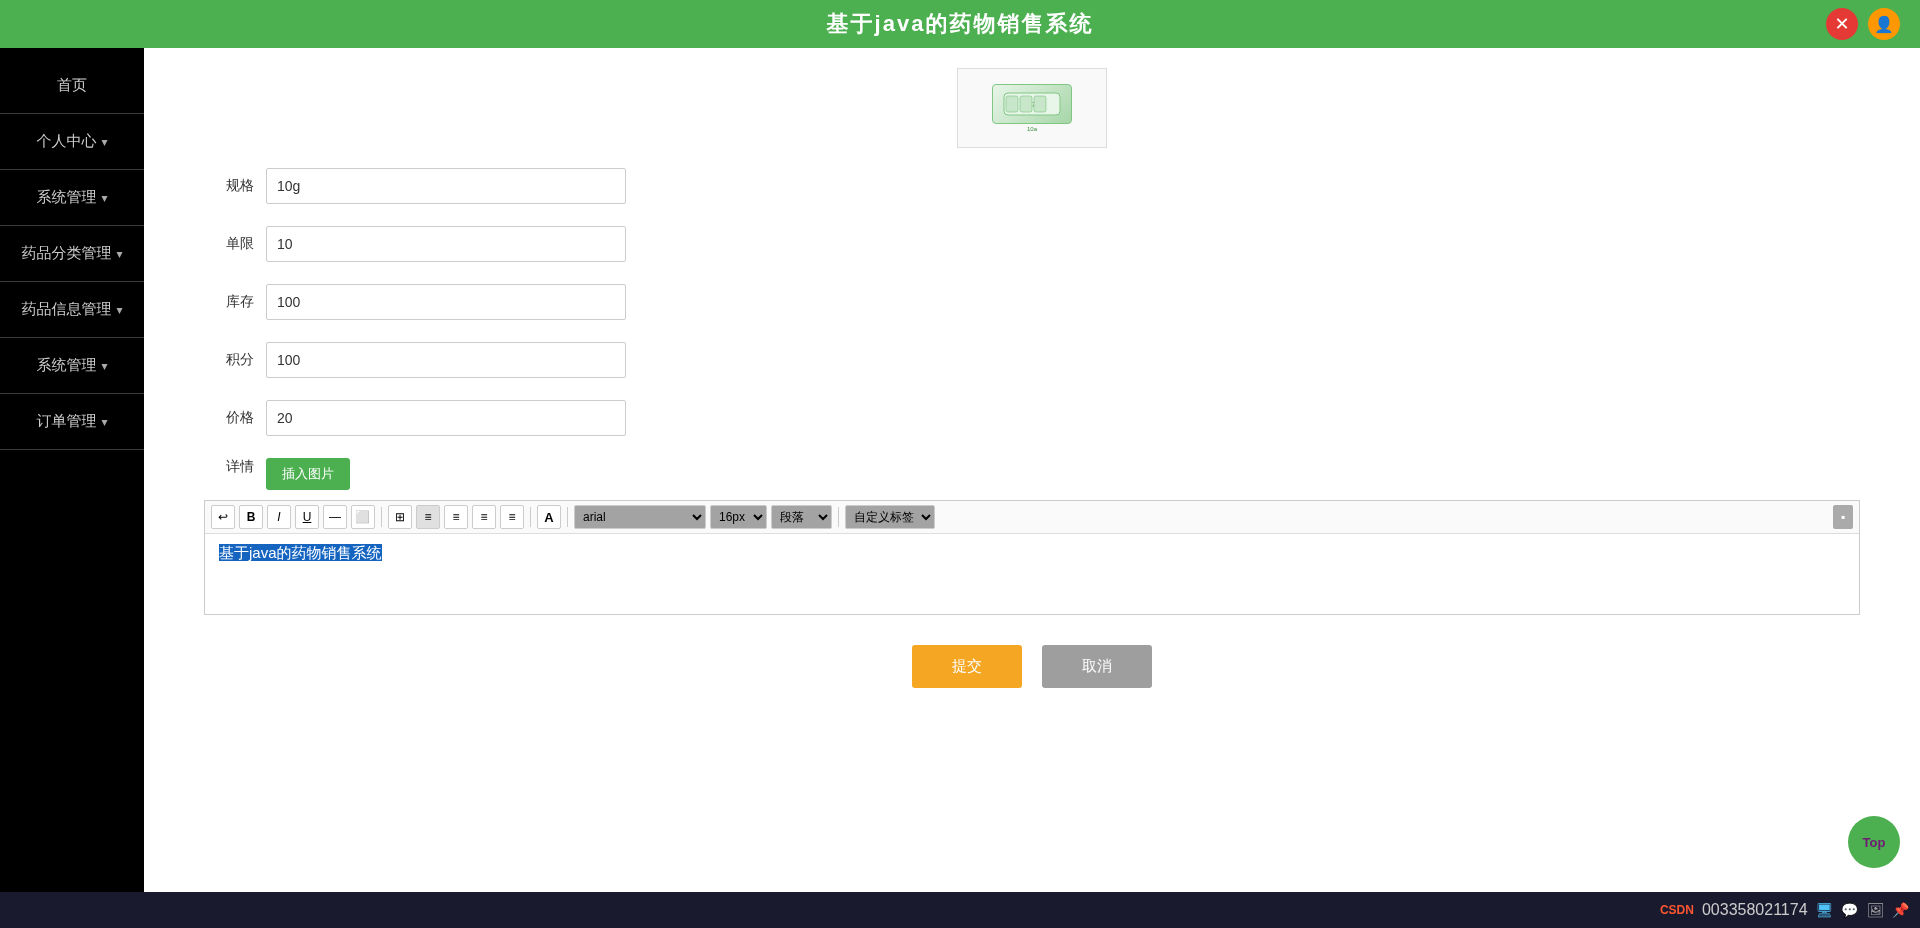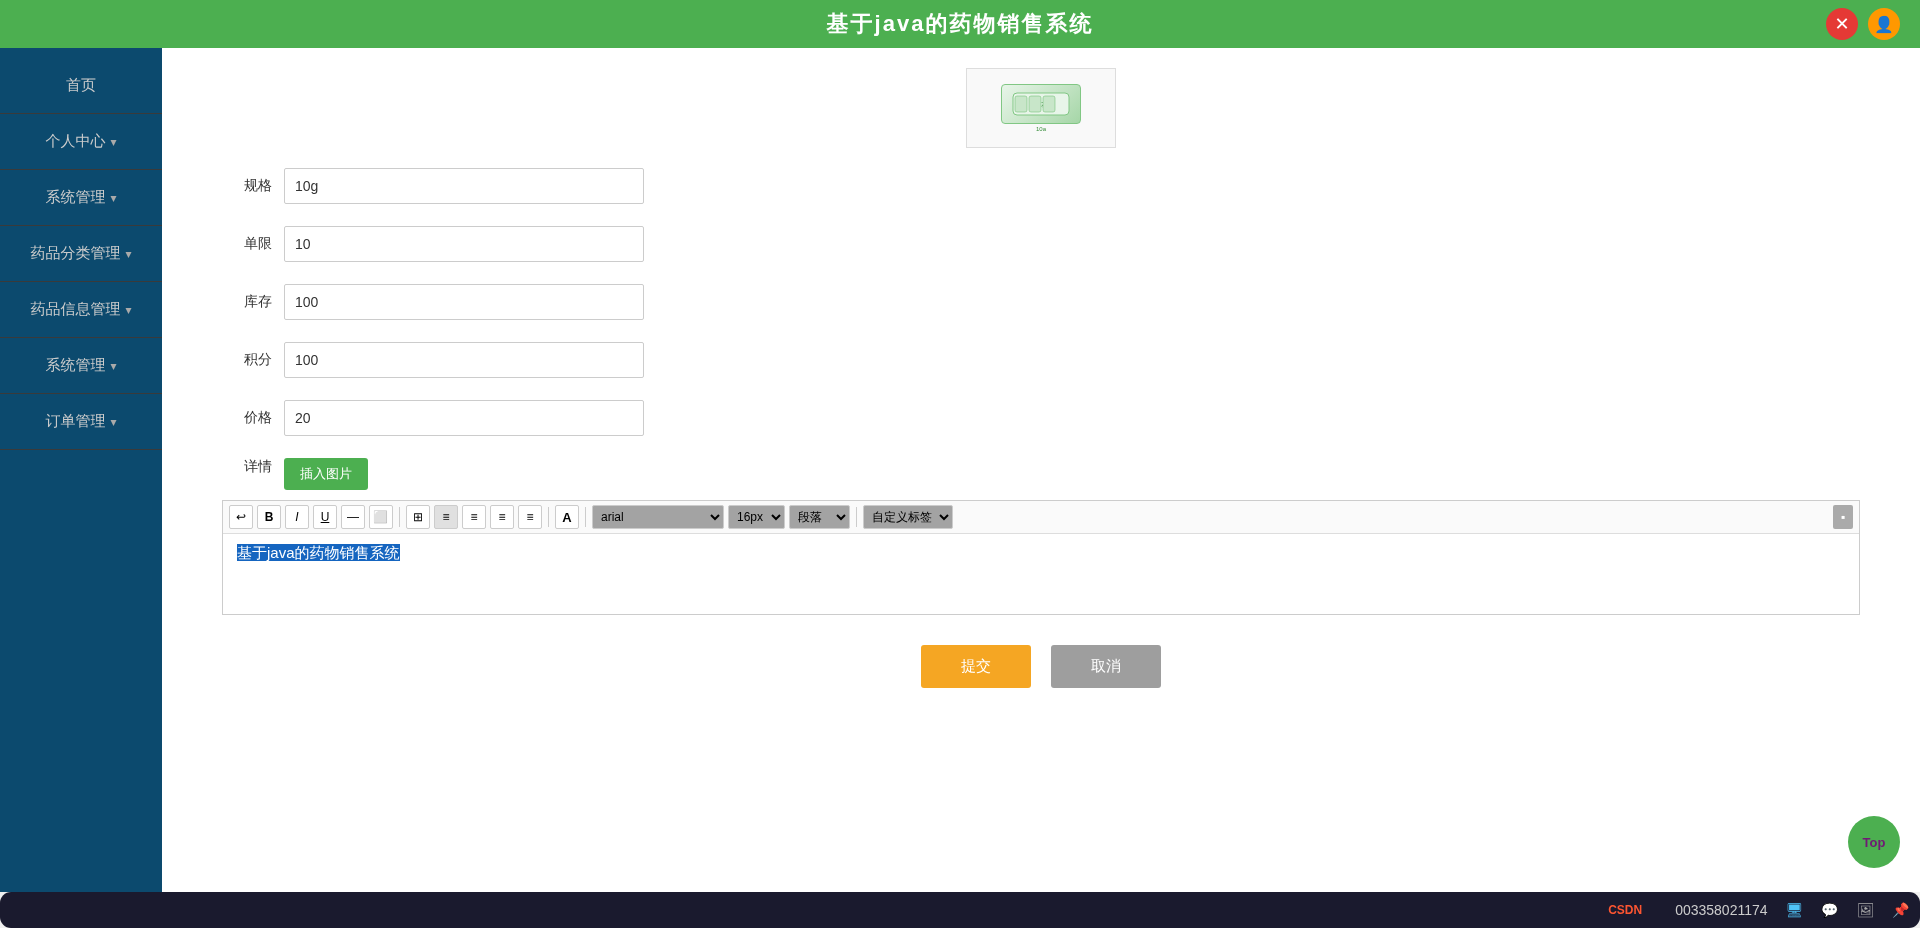--- a/index.html
+++ b/index.html
@@ -51,22 +51,22 @@
 
     
     .layout {
       display: flex;
       flex: 1;
       overflow: hidden;
     }
 
     
     .sidebar {
-      width: 162px;
-      background: #0c4a6e;
+      width: 144px;
+      background: #000000;
       flex-shrink: 0;
       display: flex;
       flex-direction: column;
       padding-top: 10px;
     }
     .sidebar-item {
       color: #ccc;
       padding: 18px 0;
       text-align: center;
       font-size: 15px;
@@ -272,28 +272,26 @@
     }
 
     
     .taskbar {
       height: 36px;
       background: #1a1a2e;
       display: flex;
       align-items: center;
       justify-content: flex-end;
       padding: 6px 10px;
-      gap: 18px;
+      gap: 8px;
       flex-shrink: 0;
-      border-radius: 11px;
     }
     .taskbar-text {
       color: #ccc;
-      font-size: 14px;
-      margin-left: 15px;
+      font-size: 16px;
     }
 
     
     .csdn-badge {
       color: #fc5531;
       font-size: 12px;
       font-weight: bold;
     }
   </style>
 </head>

